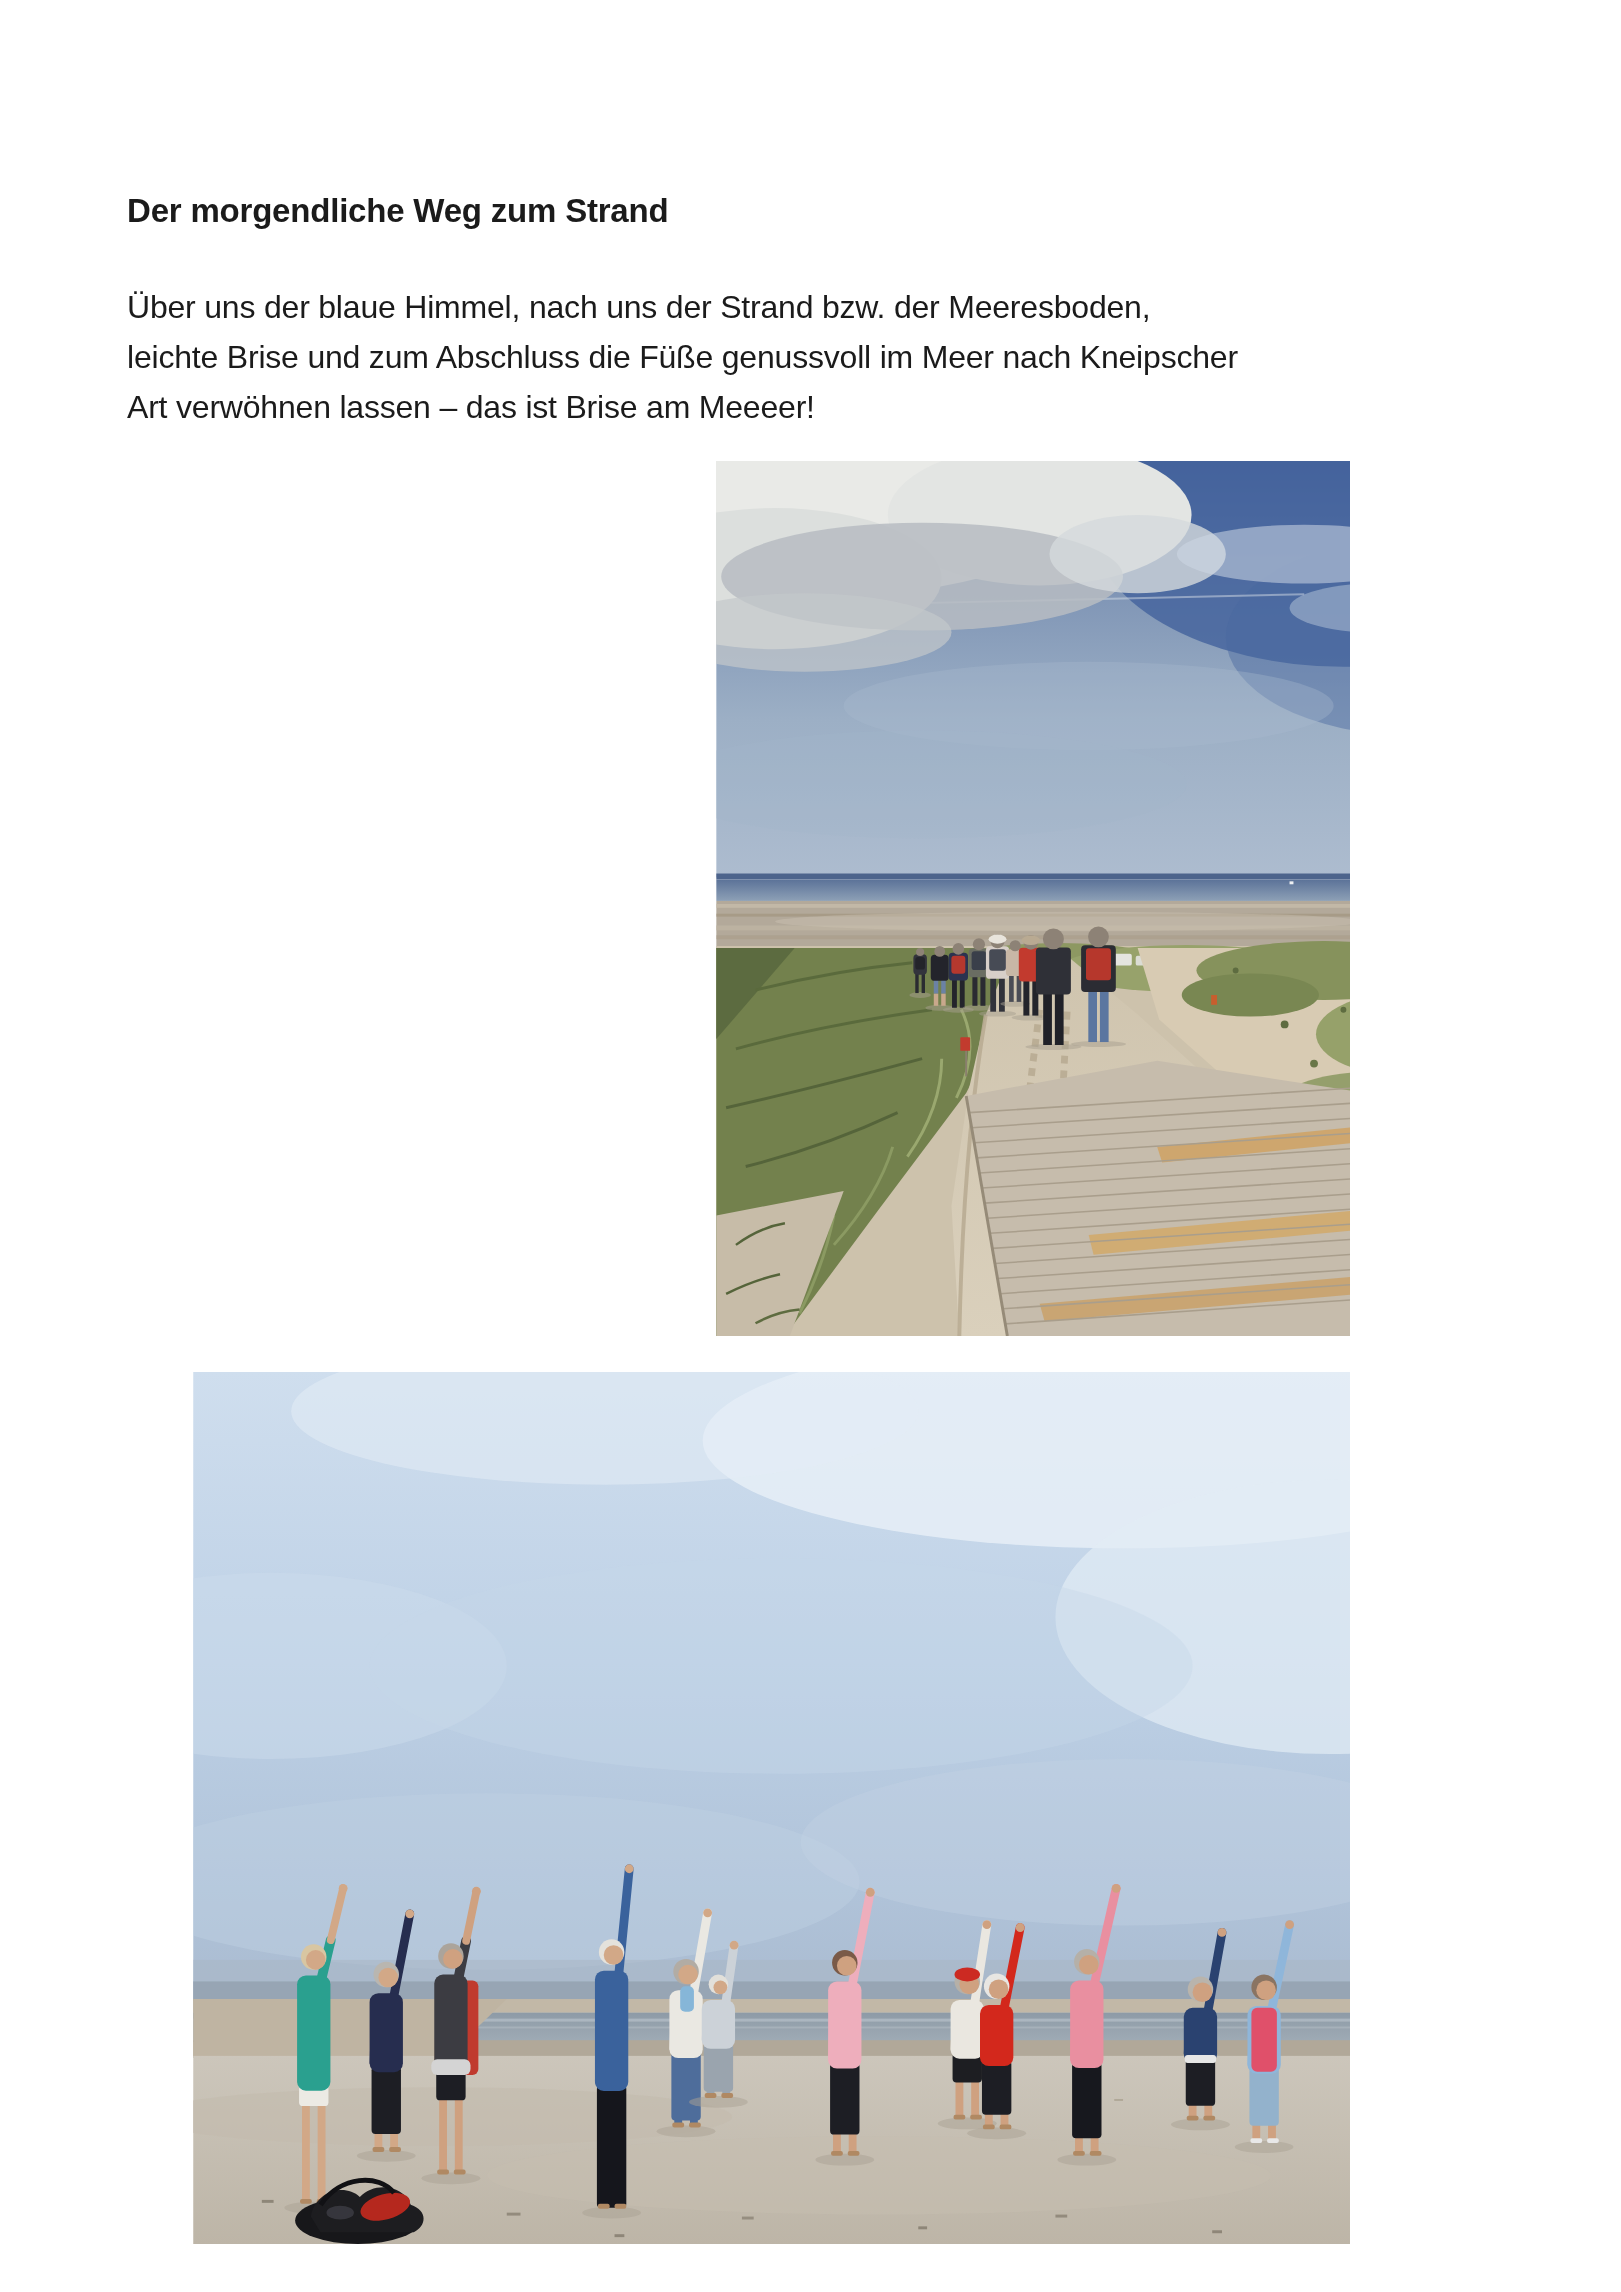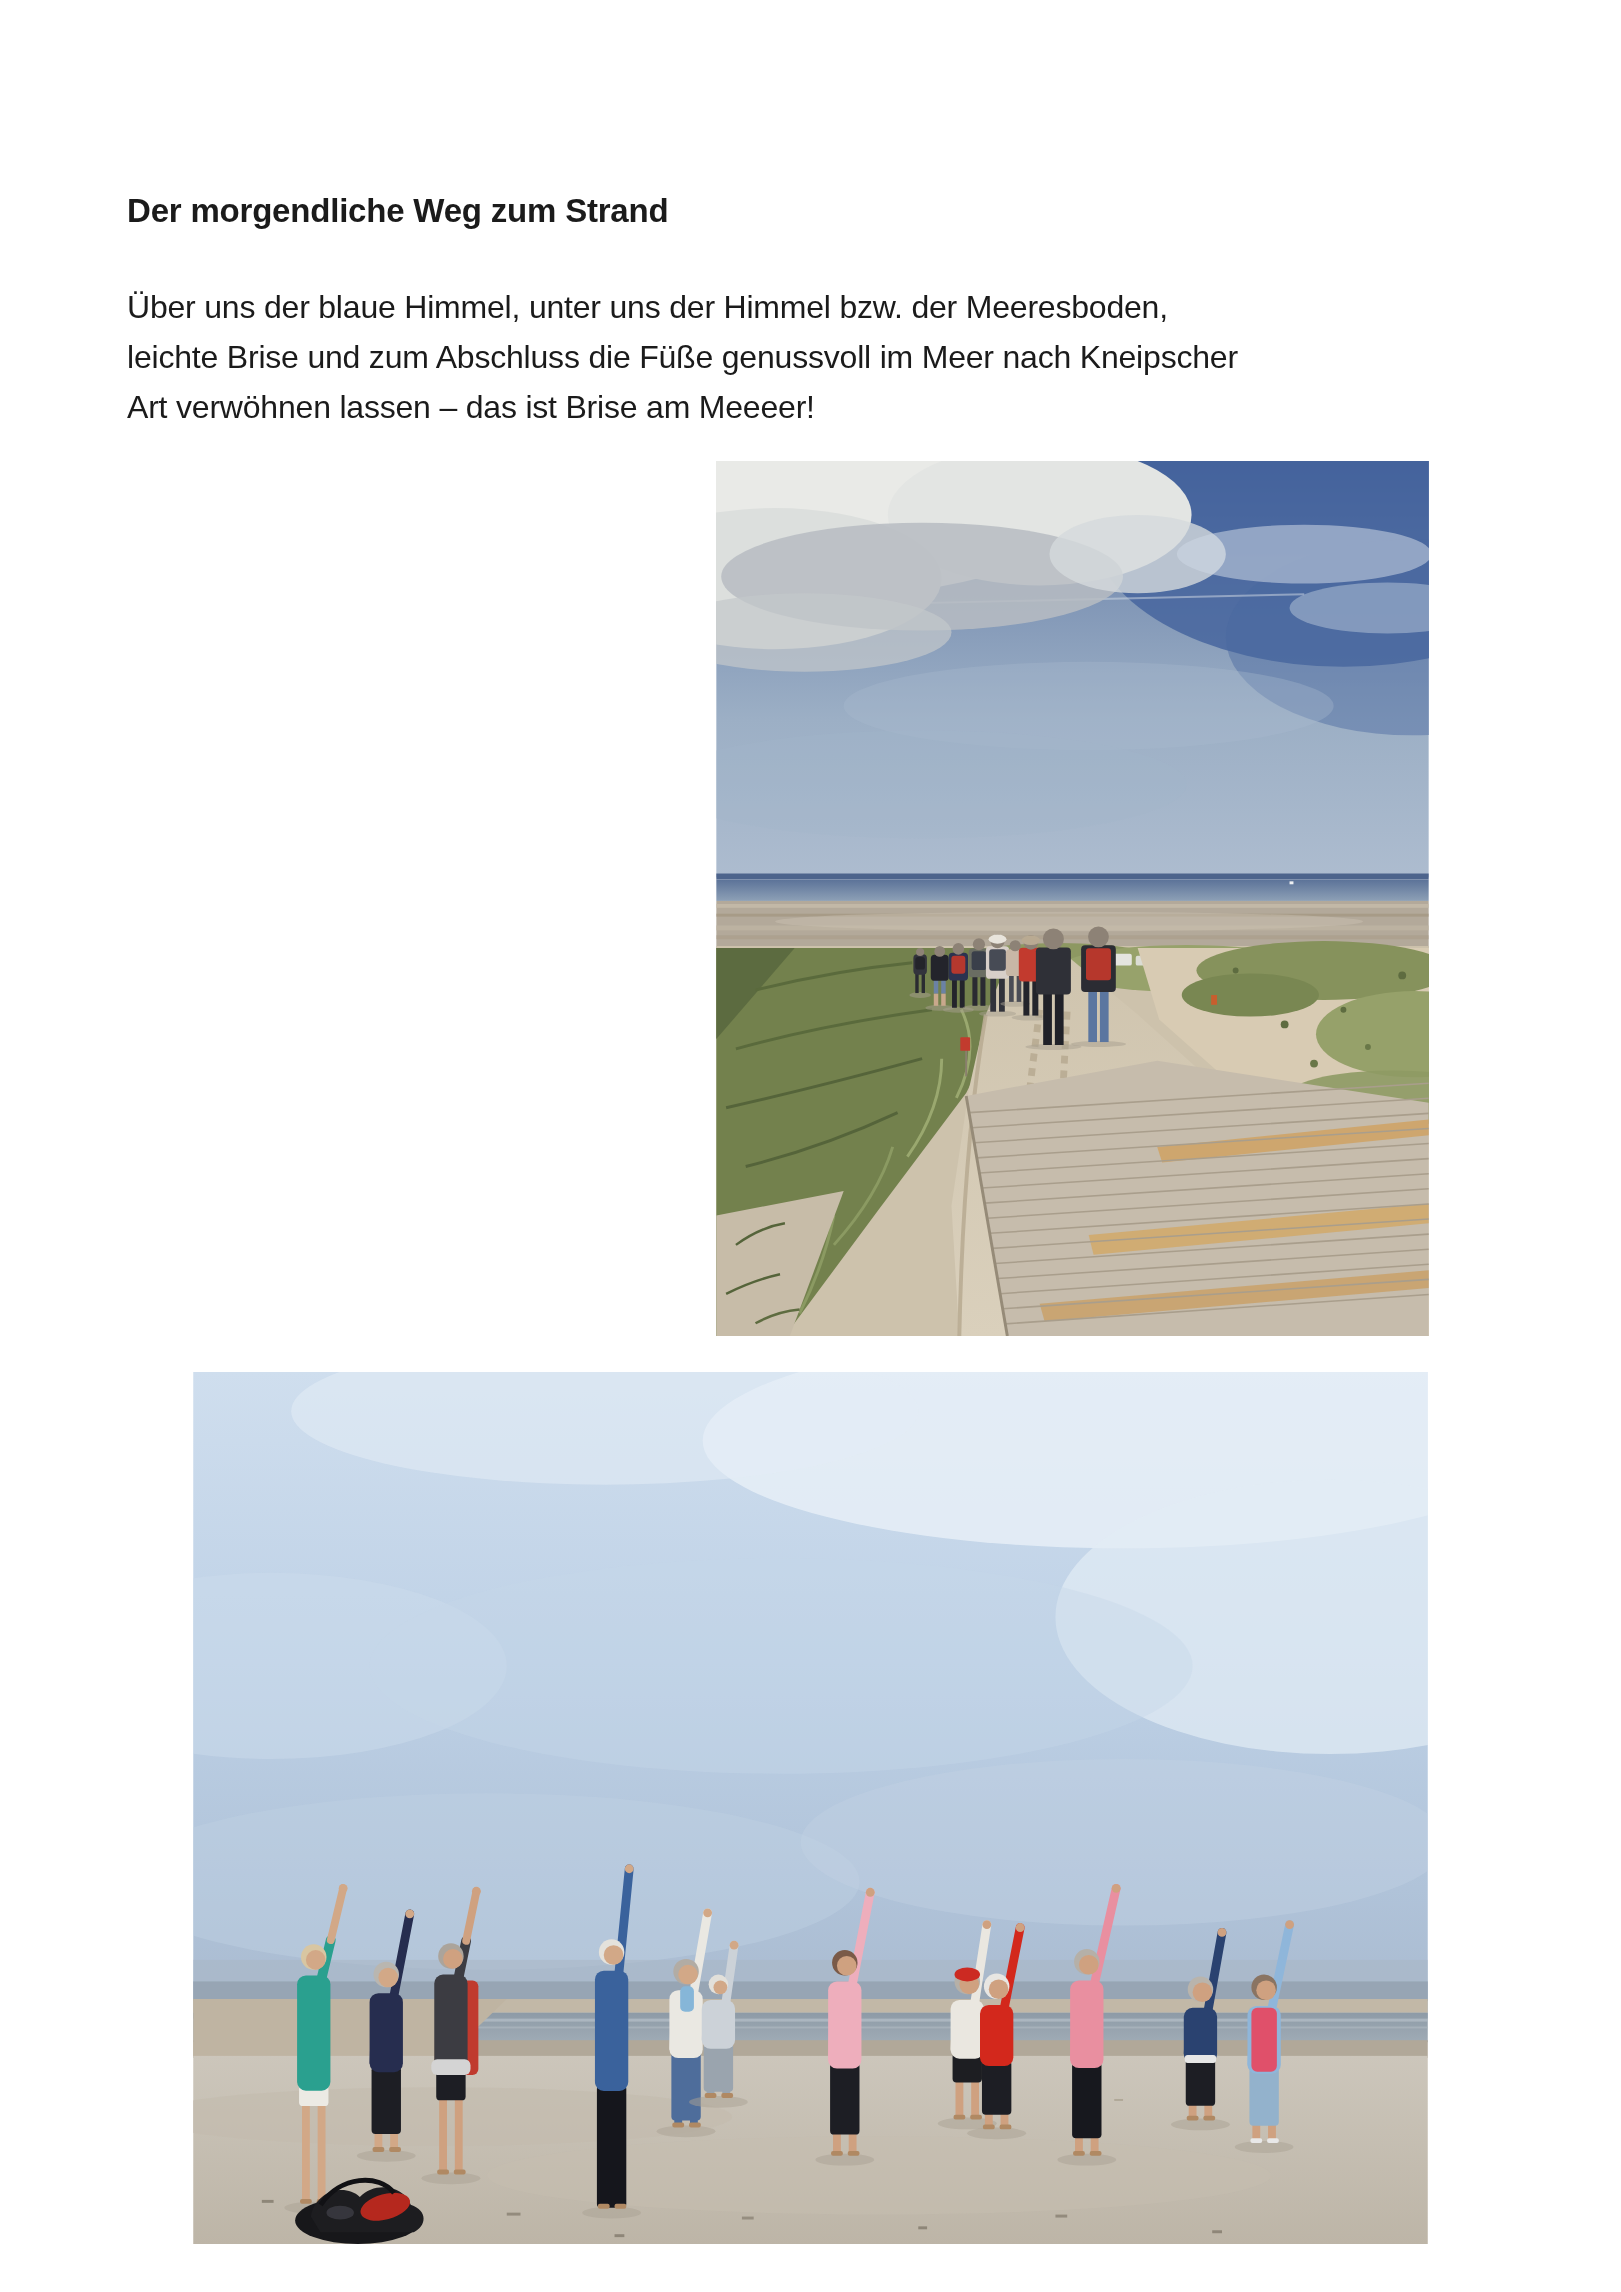--- a/index.html
+++ b/index.html
@@ -1,18 +1,18 @@
 <!DOCTYPE html>
 <html><head>
 <meta charset="utf-8">
 <style>
   html,body{margin:0;padding:0;background:#ffffff;}
   .page{
     position:relative;
-    width:1621px;height:2293px;
+    width:1350px;height:2293px;
     background:#ffffff;
     font-family:"Liberation Sans","DejaVu Sans",sans-serif;
     color:#1b1b1b;
     overflow:hidden;
   }
   .doc-heading{
     position:absolute;left:127px;top:192px;
     font-size:33px;font-weight:700;letter-spacing:-0.2px;
   }
   .doc-paragraph{
@@ -26,21 +26,21 @@
   svg{display:block;}
 </style>
 </head>
 <body>
 
 <div class="page">
 
   <div class="doc-heading">Der morgendliche Weg zum Strand</div>
 
   <div class="doc-paragraph">
-    <div>Über uns der blaue Himmel, unter uns der Himmel bzw. der Meeresboden,</div>
+    <div>Über uns der blaue Himmel, nach uns der Strand bzw. der Meeresboden,</div>
     <div>leichte Brise und zum Abschluss die Füße genussvoll im Meer nach Kneipscher</div>
     <div>Art verwöhnen lassen – das ist Brise am Meeeer!</div>
   </div>
 
   <figure class="photo photo1" style="margin:0;">
   <svg width="713" height="875" viewBox="0 0 727 893">
     <defs>
       <linearGradient id="sky1" x1="0" y1="0" x2="0" y2="1">
         <stop offset="0" stop-color="#4c689c"></stop>
             <stop offset="0.3" stop-color="#7e94b5"></stop>

